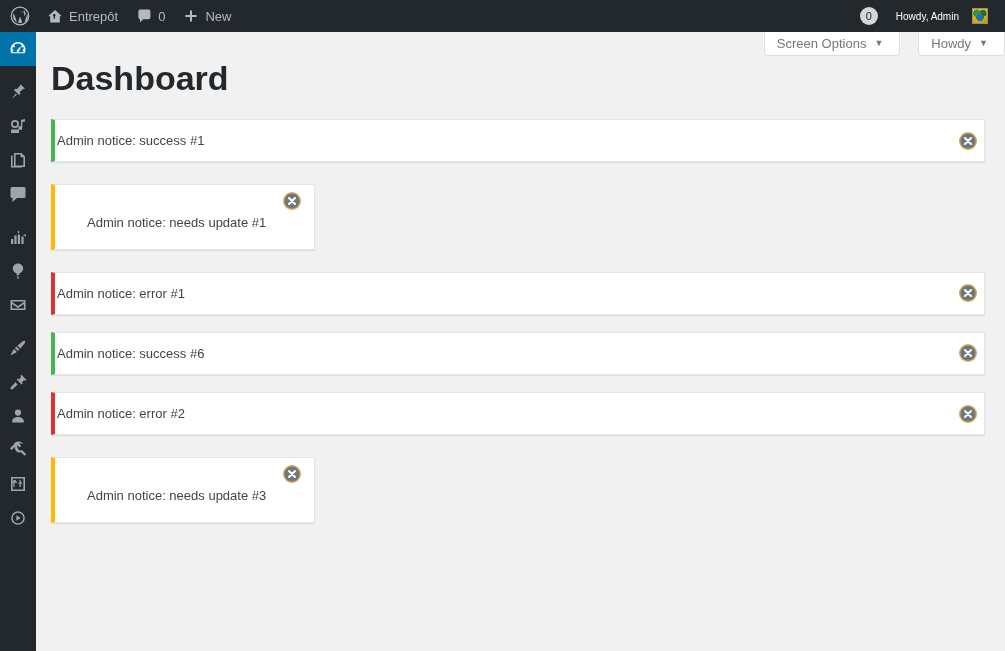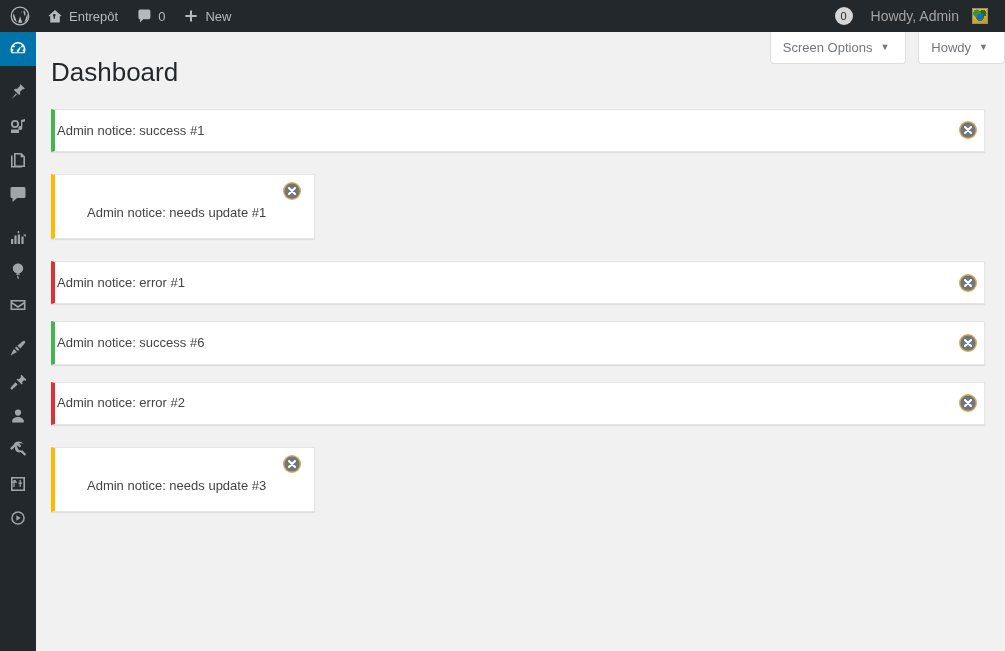--- a/index.html
+++ b/index.html
@@ -39,21 +39,21 @@
   .ab-icon svg { display: block; fill: #b4b9be; }
   .ab-logo { padding: 0 8px 0 10px; }
   .ab-count {
     display: inline-flex; align-items: center; justify-content: center;
     min-width: 18px; height: 18px; padding: 0 5px;
     border-radius: 9px;
     background: #d6d6d6; color: #23282d;
     font-size: 11px; line-height: 18px;
   }
   .ab-comment-count { color: #b4b9be; font-size: 13px; }
-  .howdy { color: #a3a3a3; font-size: 14px; margin-right: 7px; }
+  .howdy { color: #ffffff; font-size: 10px; margin-right: 7px; }
   .avatar {
     width: 16px; height: 16px;
     border: 1px solid #8f8f8f;
     background:
       radial-gradient(circle at 50% 62%, #1b6fb5 0 32%, transparent 33%),
       radial-gradient(circle at 28% 30%, #3f8f3f 0 26%, transparent 27%),
       radial-gradient(circle at 72% 30%, #2a6b2a 0 24%, transparent 25%),
       linear-gradient(160deg, #f2c21a 0%, #e8b400 48%, #c99a00 100%);
     display: block;
     flex: 0 0 auto;
@@ -94,41 +94,41 @@
     overflow: hidden;
   }
   .screen-meta-links {
     position: absolute;
     top: 0; right: 0;
     display: flex;
     gap: 0;
     z-index: 20;
   }
   .meta-btn {
-    height: 32px;
+    height: 24px;
     padding: 0 16px 0 12px;
     background: #fff;
     border: 1px solid #ddd;
     border-top: none;
     border-radius: 0 0 4px 4px;
     color: #72777c;
     font-size: 13px;
     line-height: 28px;
     display: inline-flex; align-items: center; gap: 8px;
     cursor: pointer;
-    margin-left: 12px;
+    margin-left: 18px;
     white-space: nowrap;
   }
   .caret { font-size: 9px; line-height: 1; color: #72777c; }
 
   .page-title {
     margin: 0;
     padding: 24px 0 14px 15px;
-    font-size: 26px;
-    font-weight: 400;
+    font-size: 34px;
+    font-weight: 700;
     line-height: 1.3;
     color: #23282d;
   }
 
   .notices { padding: 0 20px 0 15px; }
 
   .notice {
     position: relative;
     background: #fff;
     border: 1px solid #e5e5e5;

